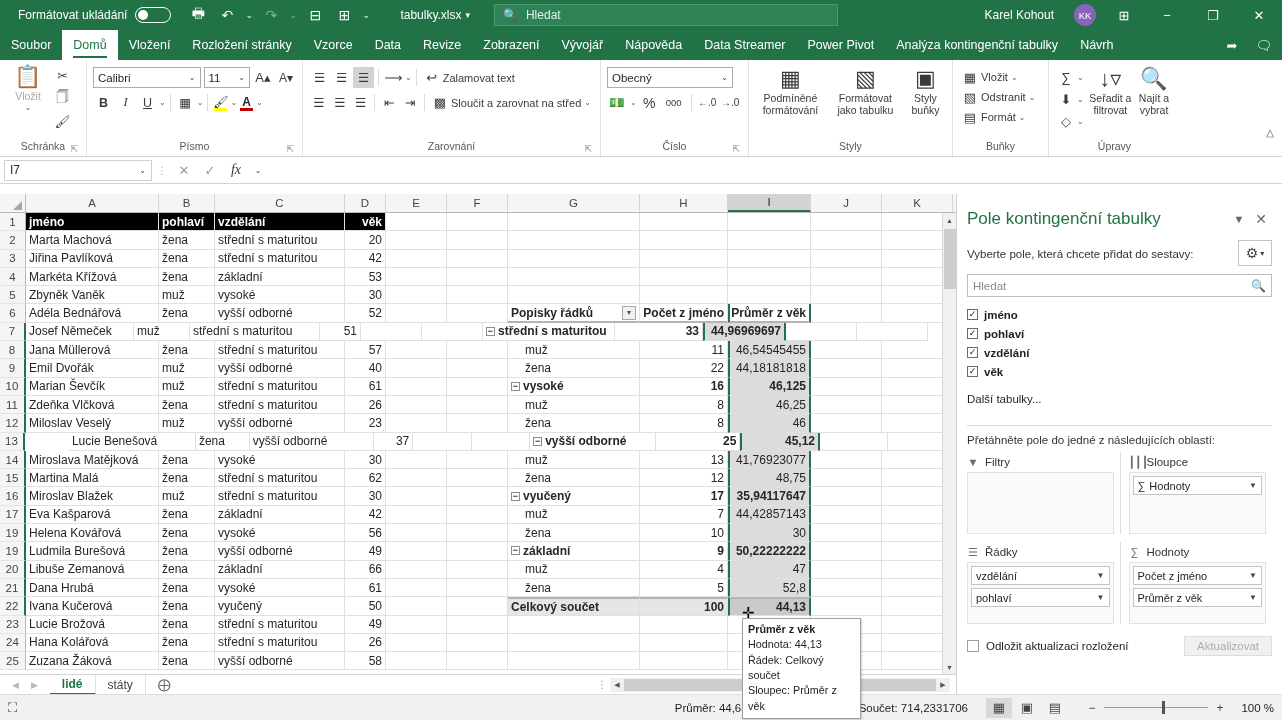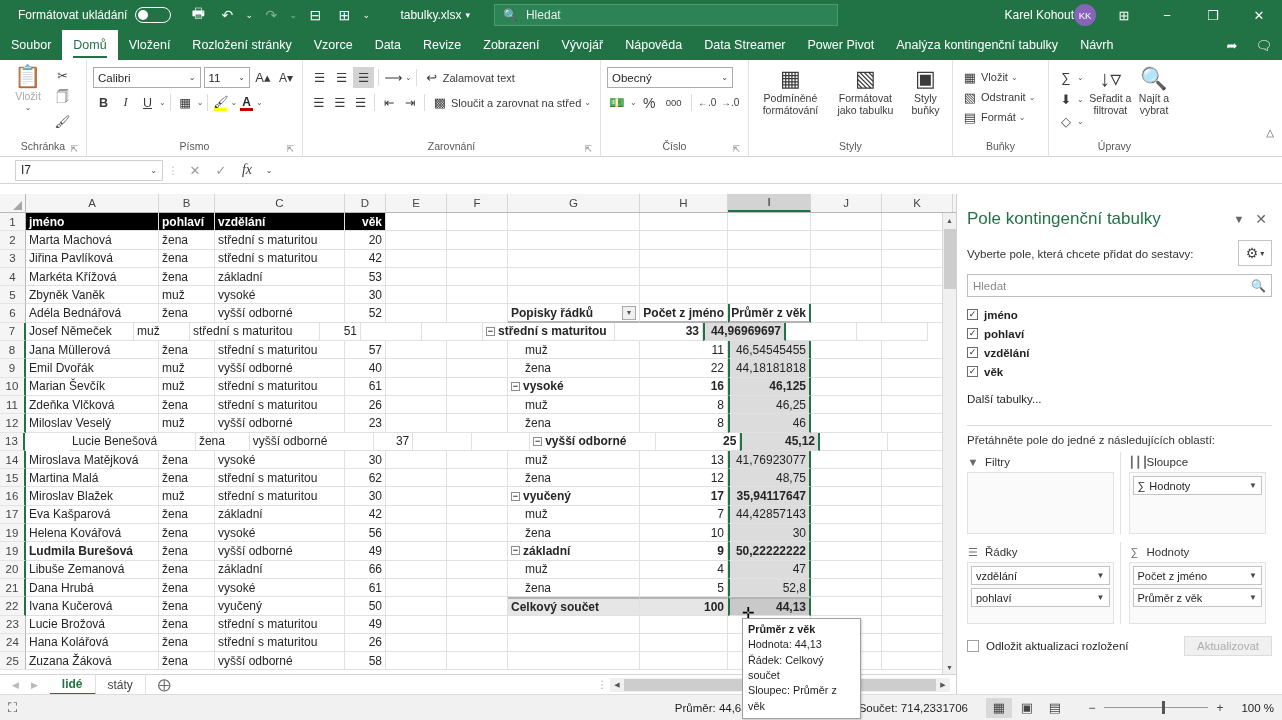--- a/index.html
+++ b/index.html
@@ -38,21 +38,21 @@
   .filename {
     margin-left: 28px; font-size: 12px; color:#fff; white-space:nowrap;
   }
   .search-box {
     position:absolute; left: 494px; top: 4px; width: 344px; height: 22px;
     background: #2d8355; display:flex; align-items:center; padding-left: 8px; gap: 8px;
     border: 1px solid #4a9c6e;
   }
   .search-box .mag { font-size: 12px; color:#e9f5ee; }
   .search-box .ph { font-size: 12px; color:#e4f1ea; }
-  .user-area { position:absolute; right: 186px; top:0; height:30px; display:flex; align-items:center; gap:0; }
+  .user-area { position:absolute; right: 186px; top:0; height:30px; display:flex; align-items:center; gap:20px; }
   .user-name { font-size: 12px; color:#fff; }
   .avatar {
     width: 22px; height: 22px; border-radius: 50%; background: #8764b8;
     display:flex; align-items:center; justify-content:center; font-size:9.5px; color:#fff;
   }
   .win-btns { position:absolute; right: 0; top:0; height:30px; display:flex; align-items:center; }
   .win-btn { width: 46px; height:30px; display:flex; align-items:center; justify-content:center; color:#fff; font-size: 13px; }
   .ribbon-display-btn { width: 40px; }
 
   
@@ -118,21 +118,21 @@
   .alignrow { display:flex; align-items:center; gap:1px; }
   .alignrow2 { margin-top:4px; }
 
   
   .numcombo { width: 126px; }
   .numrow2 { display:flex; align-items:center; gap:2px; margin-top:4px; }
 
   
   #formulabar {
     height: 27px; background:#fff; display:flex; align-items:center;
-    border-bottom: 1px solid #d4d4d4; padding: 0 15px;
+    border-bottom: 1px solid #d4d4d4; padding: 0 4px;
   }
   .namebox {
     width: 148px; height: 21px; border:1px solid #d0d0d0; background:#fff;
     display:flex; align-items:center; padding: 0 5px; font-size: 12px;
   }
   .namebox .nv { flex:1; }
   .namebox .nc { font-size:8px; color:#444; }
   .fb-grip { color:#b0b0b0; font-size:10px; padding: 0 5px; letter-spacing: -1px; }
   .fb-btn { width: 26px; height:22px; display:flex; align-items:center; justify-content:center; font-size: 13px; color:#9a9a9a; }
   .fb-btn.fx { color:#3b3b3b; font-style:italic; font-family:"Liberation Serif", serif; font-size:14px; }
@@ -879,21 +879,21 @@
         <div class="cell pv" style="width: 132px; padding-left: 17px;">
           <span>žena</span>
         </div>
         <div class="cell pv num" style="width: 88px;">10</div>
         <div class="cell pv num pv-sel leftedge rightedge" style="width: 83px;">30</div>
         <div class="cell" style="width: 71px;"></div>
         <div class="cell" style="width: 71px;"></div>
       </div>
       <div class="grow">
         <div class="rh hl">19</div>
-        <div class="cell" style="width: 133px; font-weight: bold;">Ludmila Burešová</div>
+        <div class="cell" style="width: 133px;">Ludmila Burešová</div>
         <div class="cell" style="width: 56px;">žena</div>
         <div class="cell" style="width: 130px;">vyšší odborné</div>
         <div class="cell num" style="width: 41px;">49</div>
         <div class="cell" style="width: 61px;"></div>
         <div class="cell" style="width: 61px;"></div>
         <div class="cell pv pv-bold" style="width: 132px;">
           <span class="expander">−</span>
           <span>základní</span>
         </div>
         <div class="cell pv num pv-bold" style="width: 88px;">9</div>

